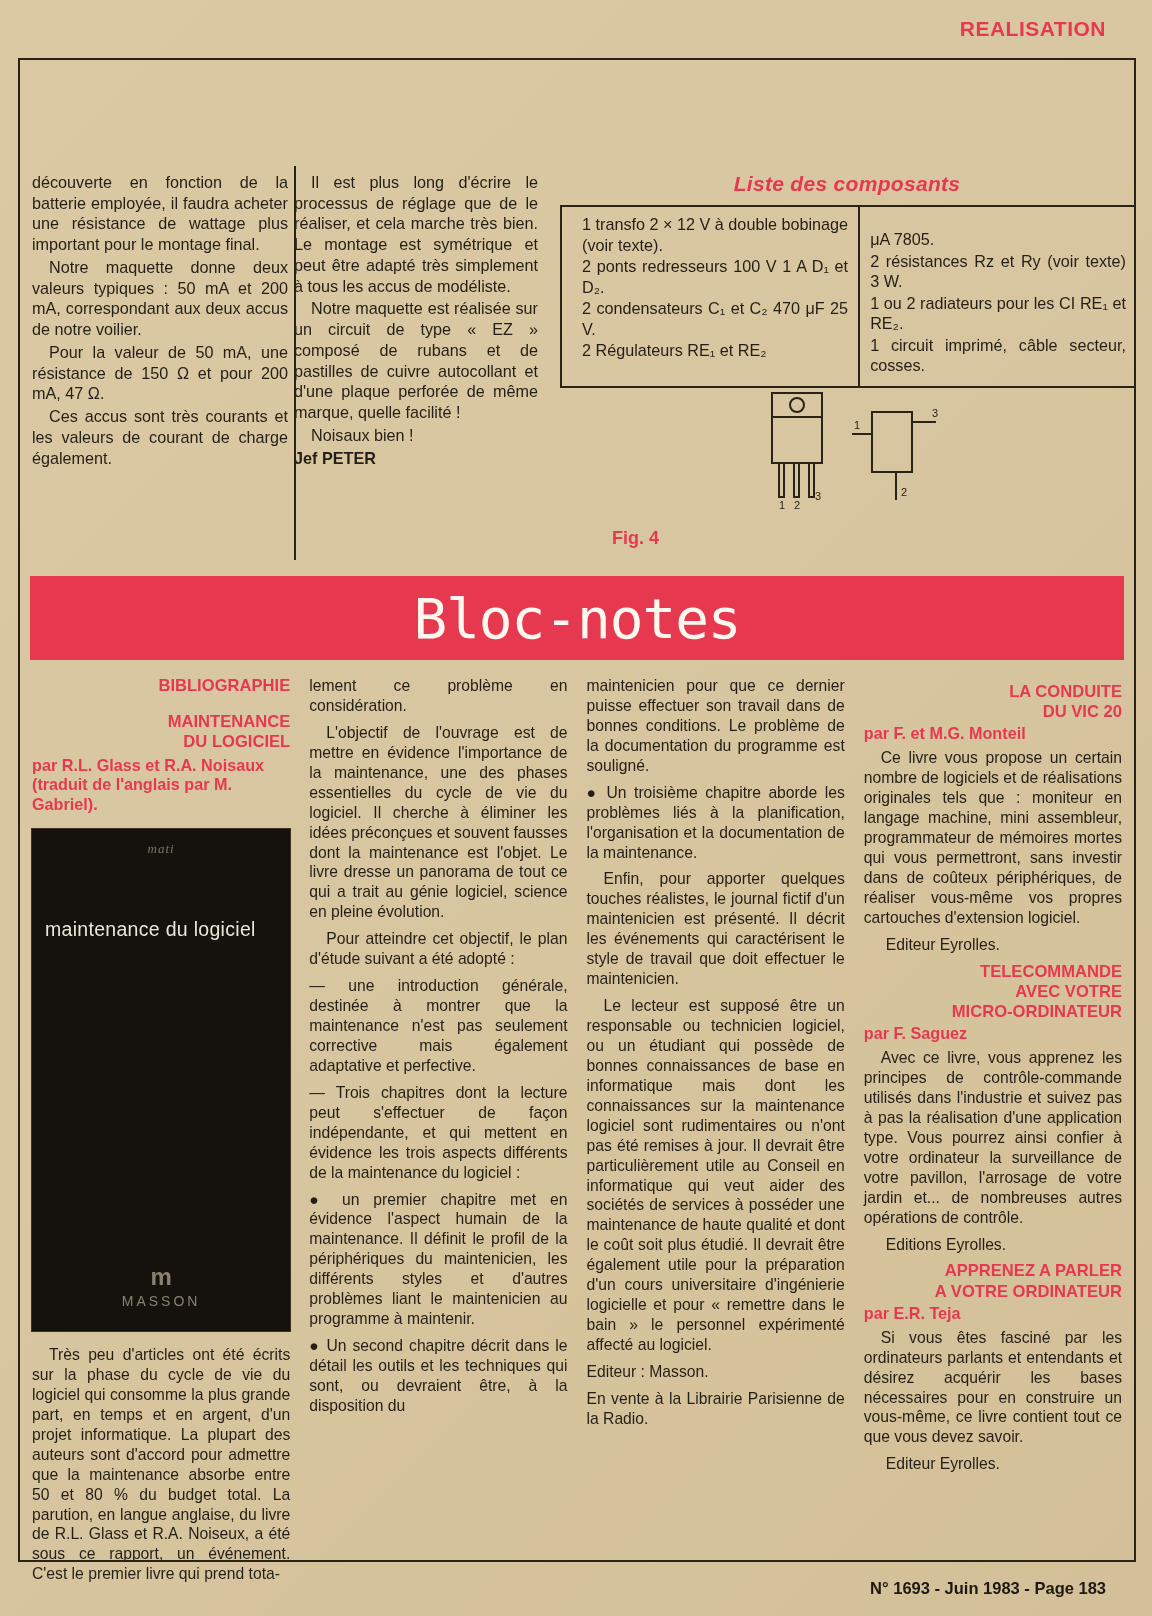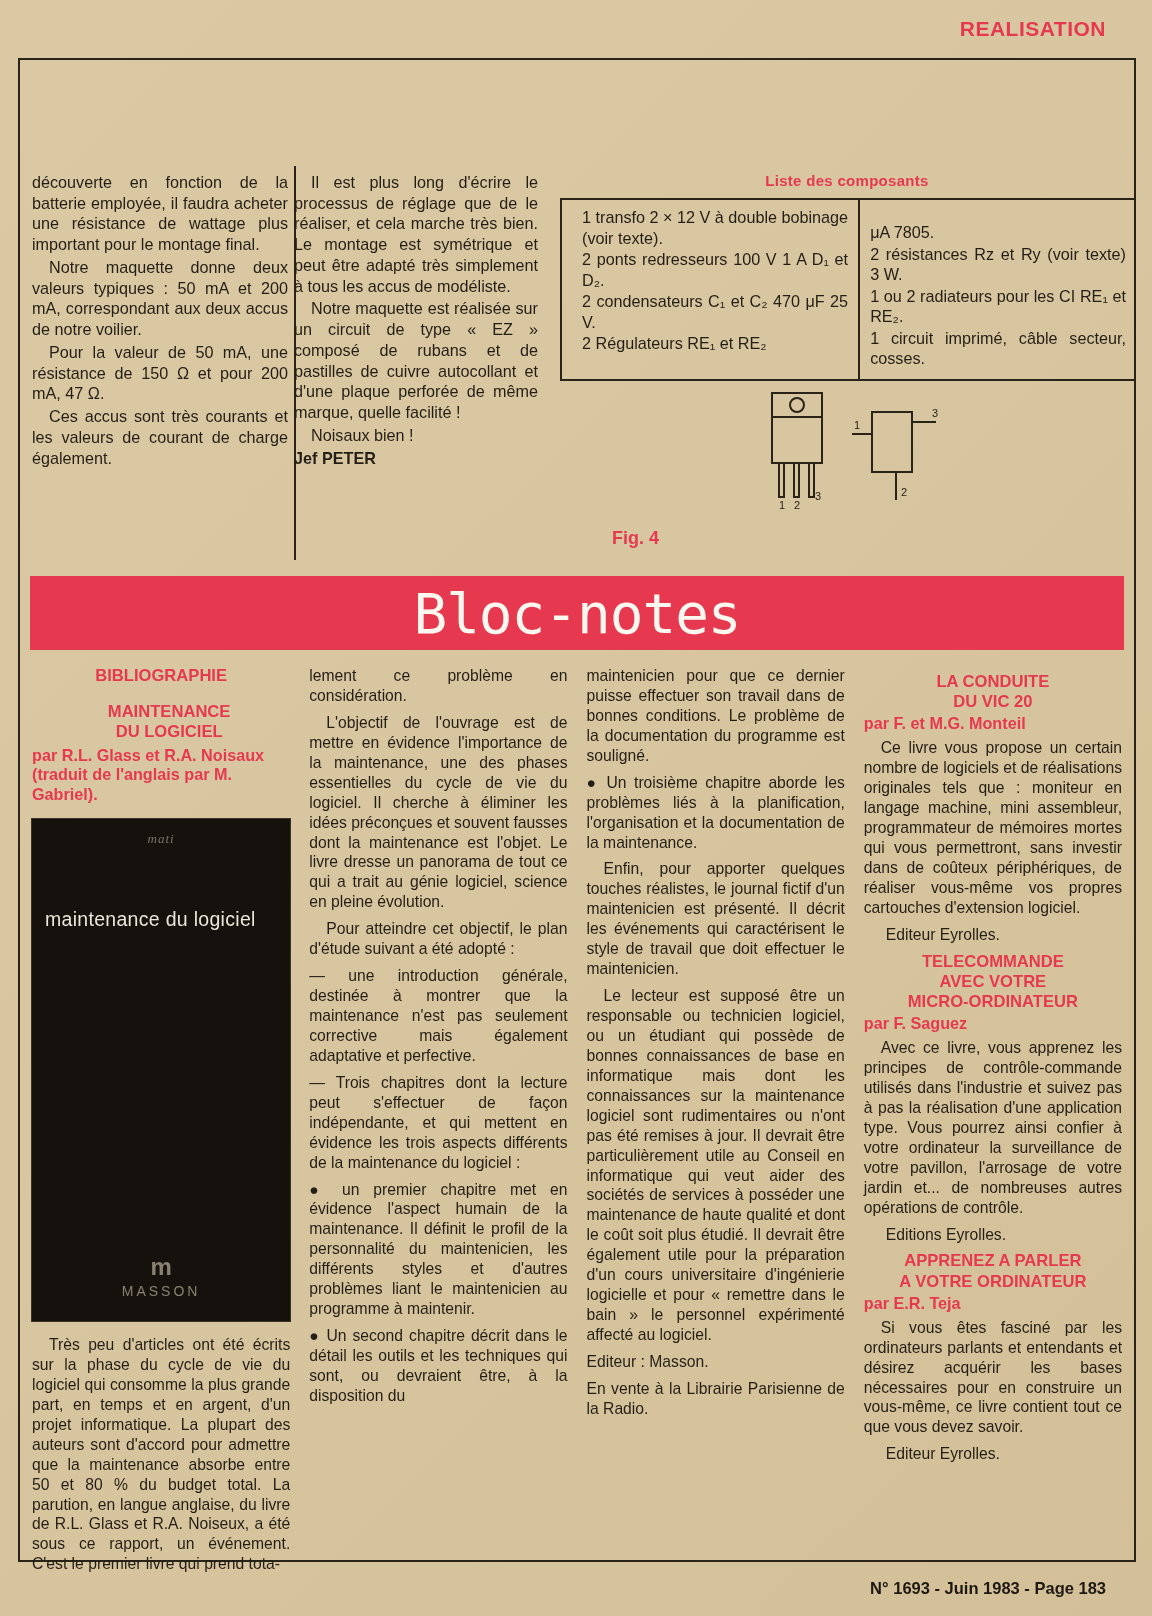--- a/index.html
+++ b/index.html
@@ -24,44 +24,44 @@
   .t-col{position:absolute;top:112px;font-size:16.2px;line-height:1.28;text-align:justify;}
   .t-col1{left:12px;width:256px;}
   .t-col2{left:274px;width:244px;}
   .vline{position:absolute;left:274px;top:106px;height:394px;border-left:2px solid #2a2318;}
   p.para{margin:0 0 2px 0;}
   p.ind{text-indent:17px;}
   p.noind{text-indent:0;}
   .signoff{text-indent:17px;margin-top:2px;}
   .author{font-weight:bold;text-align:left;padding-right:26px;margin-top:2px;}
   .components{position:absolute;left:540px;top:112px;right:0;}
-  .comp-title{text-align:center;color:#e63950;font-weight:bold;font-size:15px;letter-spacing:.3px;}
+  .comp-title{text-align:center;color:#e63950;font-weight:bold;font-size:21px;letter-spacing:.3px;font-style:italic;}
   .comp-box{margin-top:9px;border-top:2px solid #2a2318;border-bottom:2px solid #2a2318;border-left:2px solid #2a2318;display:flex;}
   .comp-col{font-size:16.2px;line-height:1.27;text-align:justify;}
   .comp-left{flex:1.04;padding:7px 10px 9px 20px;border-right:2px solid #2a2318;}
   .comp-right{flex:1;padding:22px 8px 9px 10px;}
   .comp-col p{margin:0 0 1px 0;}
   .fig-label{position:absolute;left:592px;top:468px;color:#e63950;font-weight:bold;font-size:18px;}
   .pkg-front{position:absolute;left:738px;top:330px;}
   .pkg-side{position:absolute;left:822px;top:338px;}
   .pkg-front text,.pkg-side text{font-family:"Liberation Sans",sans-serif;font-size:11px;fill:#2a2318;}
   
   .banner{
-    margin:8px 10px 0 10px;height:74px;background:#e63950;
+    margin:8px 10px 0 10px;height:84px;background:#e63950;
     display:flex;align-items:center;justify-content:center;
   }
   .banner-text{
     font-family:"DejaVu Sans Mono",monospace;
     font-size:56px;color:#fdf8ef;letter-spacing:-1px;
   }
   
   .bloc-columns{display:flex;gap:19px;padding:16px 12px 0 12px;}
   .bcol{flex:1;min-width:0;font-size:15.7px;line-height:1.27;text-align:justify;}
   .bcol p{margin:0 0 7px 0;}
-  .red-h{color:#e63950;font-weight:bold;font-size:16.6px;line-height:1.22;white-space:pre-line;text-align:center;}
+  .red-h{color:#e63950;font-weight:bold;font-size:16.6px;line-height:1.22;white-space:pre-line;text-align:right;}
   .bib-heading{margin:0 0 16px 0;}
   .book-title-main{margin:0 0 3px 16px;}
   .byline{color:#e63950;font-weight:bold;font-size:16.2px;line-height:1.22;text-align:left;margin:0 0 14px 0;}
   .cover{
     position:relative;width:100%;height:502px;background:#15110c;
     box-shadow:0 0 0 1px #3a3226;
   }
   .cover-logo{position:absolute;top:12px;left:0;right:0;text-align:center;
     color:#7d7565;font-size:13px;font-style:italic;font-family:"Liberation Serif",serif;letter-spacing:1px;}
   .cover-title{position:absolute;top:88px;left:13px;right:8px;color:#ece7da;
@@ -176,21 +176,21 @@
         </div>
         <p class="ind after-cover">Très peu d'articles ont été écrits sur la phase du cycle de vie du logiciel qui consomme la plus grande part, en temps et en argent, d'un projet informatique. La plupart des auteurs sont d'accord pour admettre que la maintenance absorbe entre 50 et 80 % du budget total. La parution, en langue anglaise, du livre de R.L. Glass et R.A. Noiseux, a été sous ce rapport, un événement. C'est le premier livre qui prend tota-</p>
       </div>
 
       <div class="bcol">
         <p class="noind">lement ce problème en considération.</p>
         <p class="ind">L'objectif de l'ouvrage est de mettre en évidence l'importance de la maintenance, une des phases essentielles du cycle de vie du logiciel. Il cherche à éliminer les idées préconçues et souvent fausses dont la maintenance est l'objet. Le livre dresse un panorama de tout ce qui a trait au génie logiciel, science en pleine évolution.</p>
         <p class="ind">Pour atteindre cet objectif, le plan d'étude suivant a été adopté :</p>
         <p class="noind">— une introduction générale, destinée à montrer que la maintenance n'est pas seulement corrective mais également adaptative et perfective.</p>
         <p class="noind">— Trois chapitres dont la lecture peut s'effectuer de façon indépendante, et qui mettent en évidence les trois aspects différents de la maintenance du logiciel :</p>
-        <p class="noind">● un premier chapitre met en évidence l'aspect humain de la maintenance. Il définit le profil de la personnalité du maintenicien, les différents styles et d'autres problèmes liant le maintenicien au programme à maintenir.</p>
+        <p class="noind">● un premier chapitre met en évidence l'aspect humain de la maintenance. Il définit le profil de la périphériques du maintenicien, les différents styles et d'autres problèmes liant le maintenicien au programme à maintenir.</p>
         <p class="noind">● Un second chapitre décrit dans le détail les outils et les techniques qui sont, ou devraient être, à la disposition du</p>
       </div>
 
       <div class="bcol">
         <p class="noind">maintenicien pour que ce dernier puisse effectuer son travail dans de bonnes conditions. Le problème de la documentation du programme est souligné.</p>
         <p class="noind">● Un troisième chapitre aborde les problèmes liés à la planification, l'organisation et la documentation de la maintenance.</p>
         <p class="ind">Enfin, pour apporter quelques touches réalistes, le journal fictif d'un maintenicien est présenté. Il décrit les événements qui caractérisent le style de travail que doit effectuer le maintenicien.</p>
         <p class="ind">Le lecteur est supposé être un responsable ou technicien logiciel, ou un étudiant qui possède de bonnes connaissances de base en informatique mais dont les connaissances sur la maintenance logiciel sont rudimentaires ou n'ont pas été remises à jour. Il devrait être particulièrement utile au Conseil en informatique qui veut aider des sociétés de services à posséder une maintenance de haute qualité et dont le coût soit plus étudié. Il devrait être également utile pour la préparation d'un cours universitaire d'ingénierie logicielle et pour « remettre dans le bain » le personnel expérimenté affecté au logiciel.</p>
         <p class="noind editor-line">Editeur : Masson.</p>
         <p class="noind editor-line">En vente à la Librairie Parisienne de la Radio.</p>

